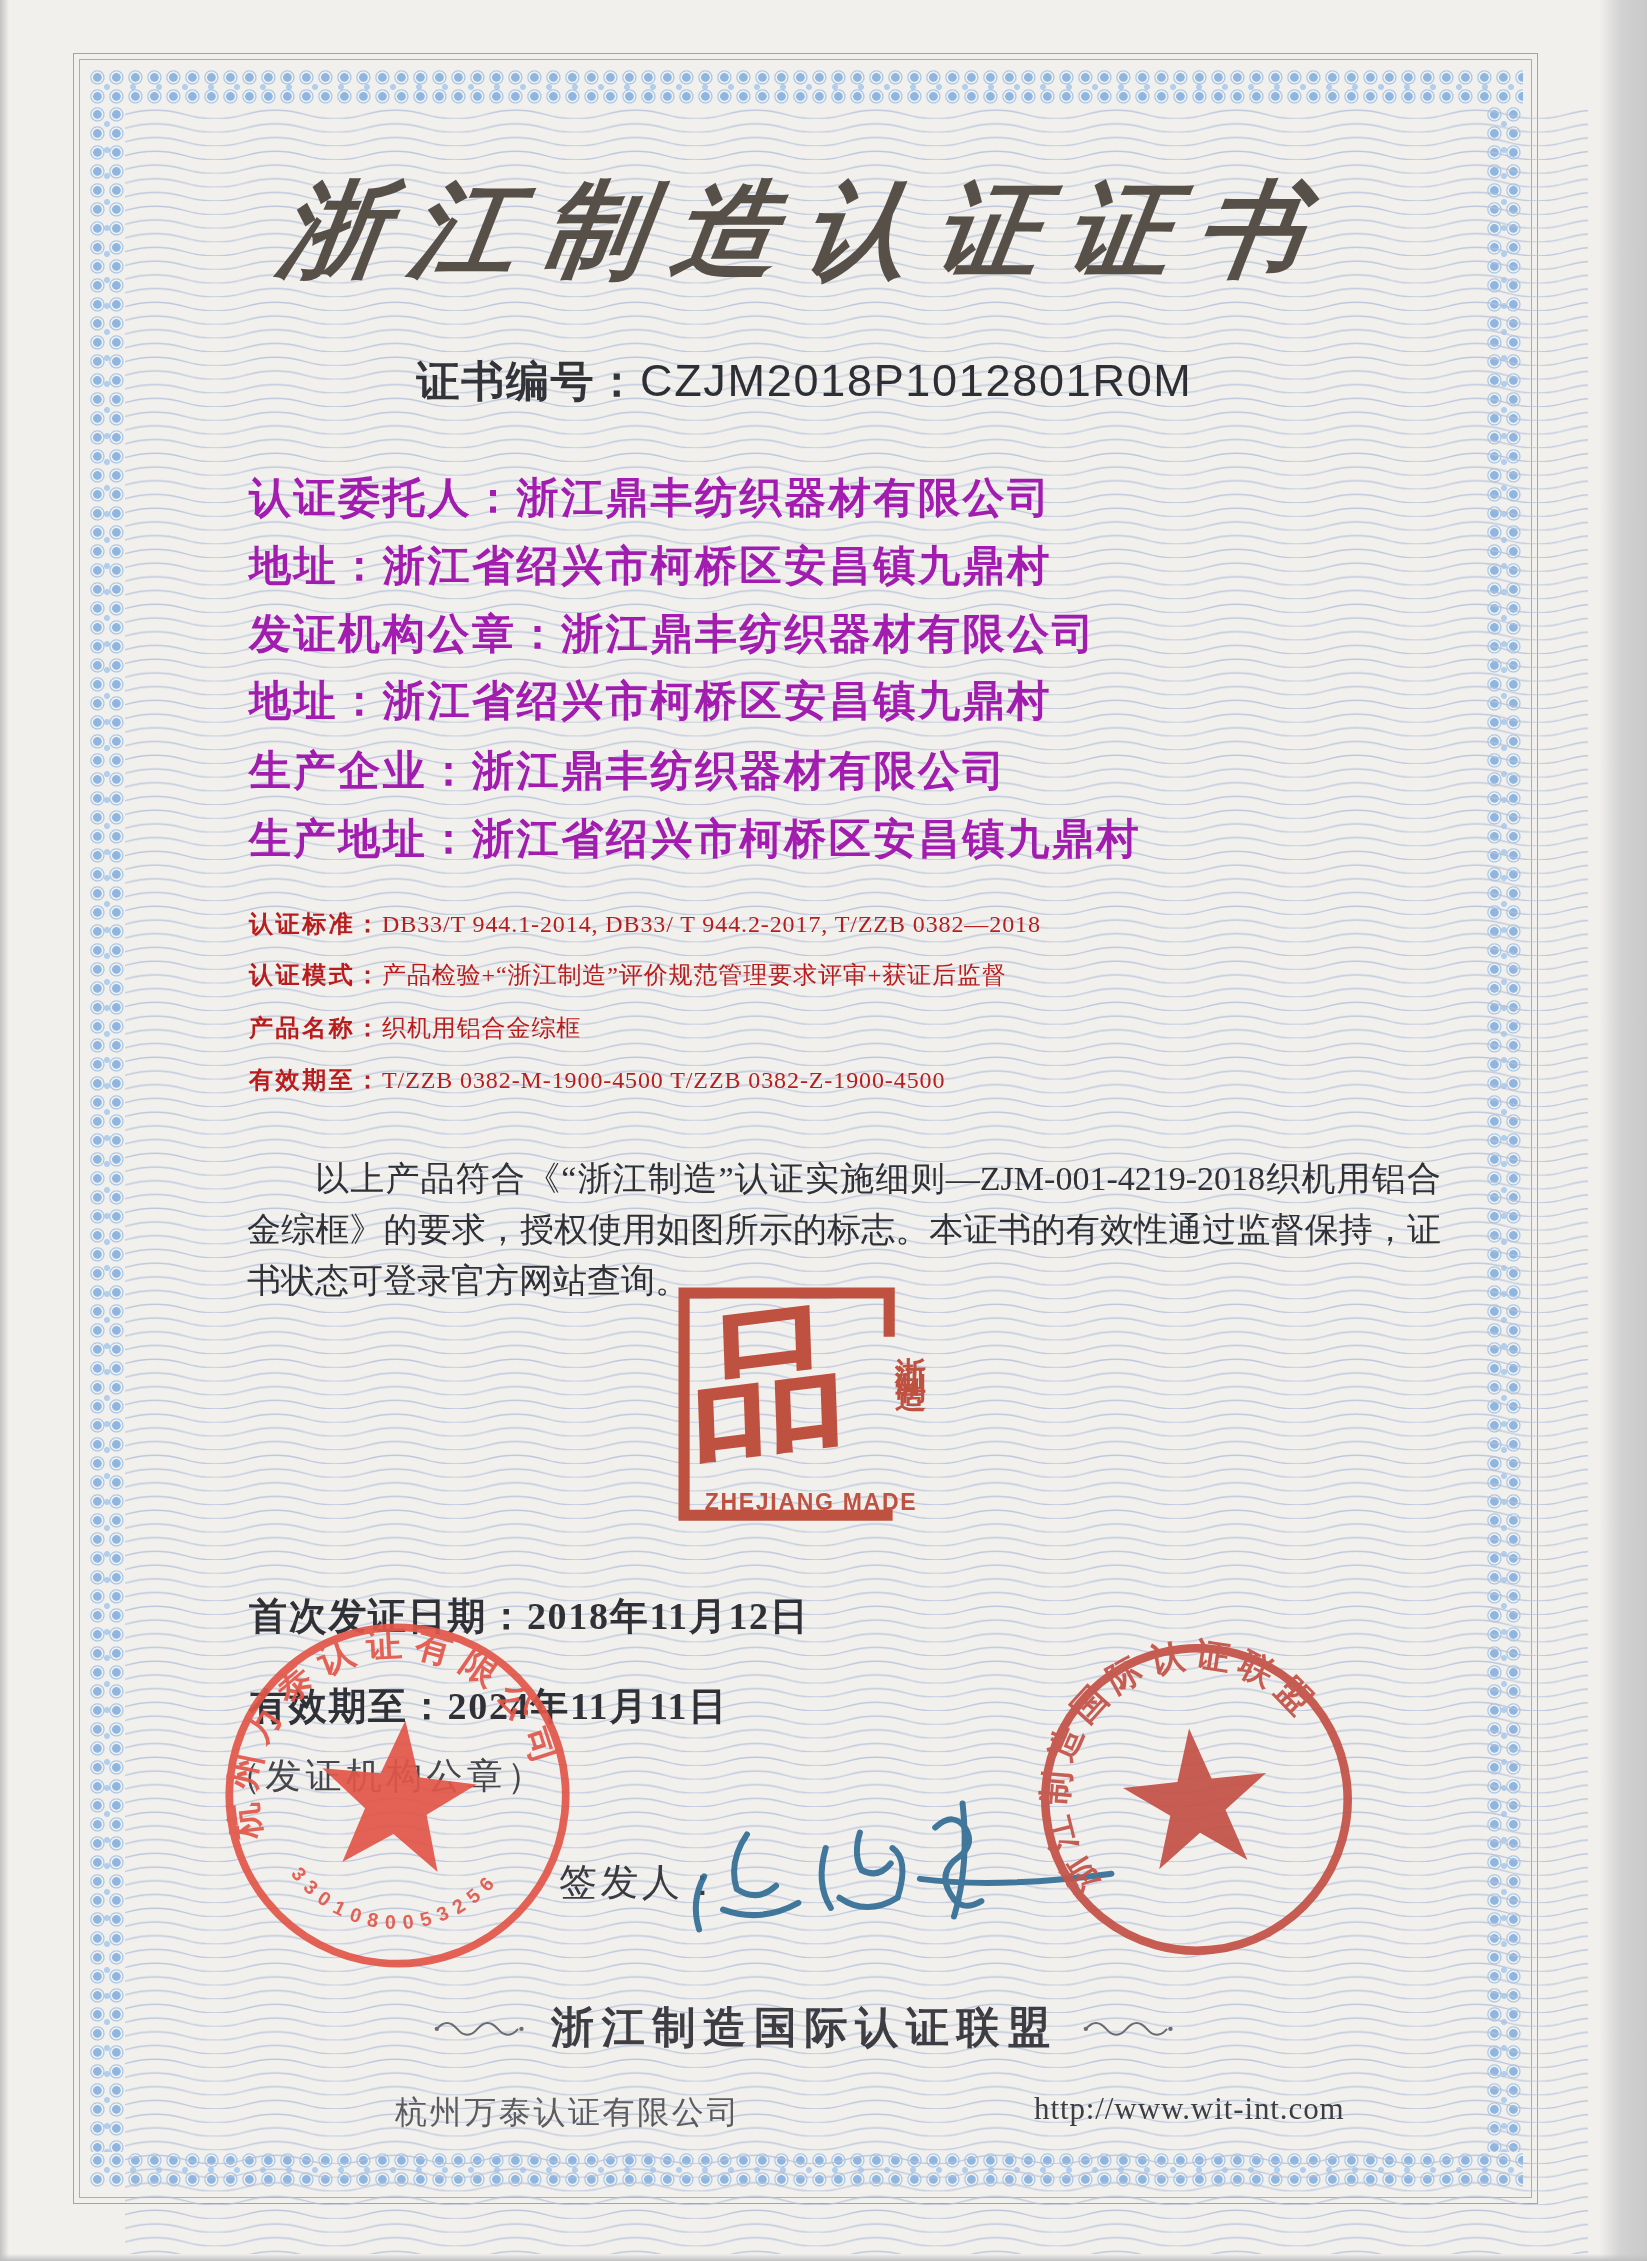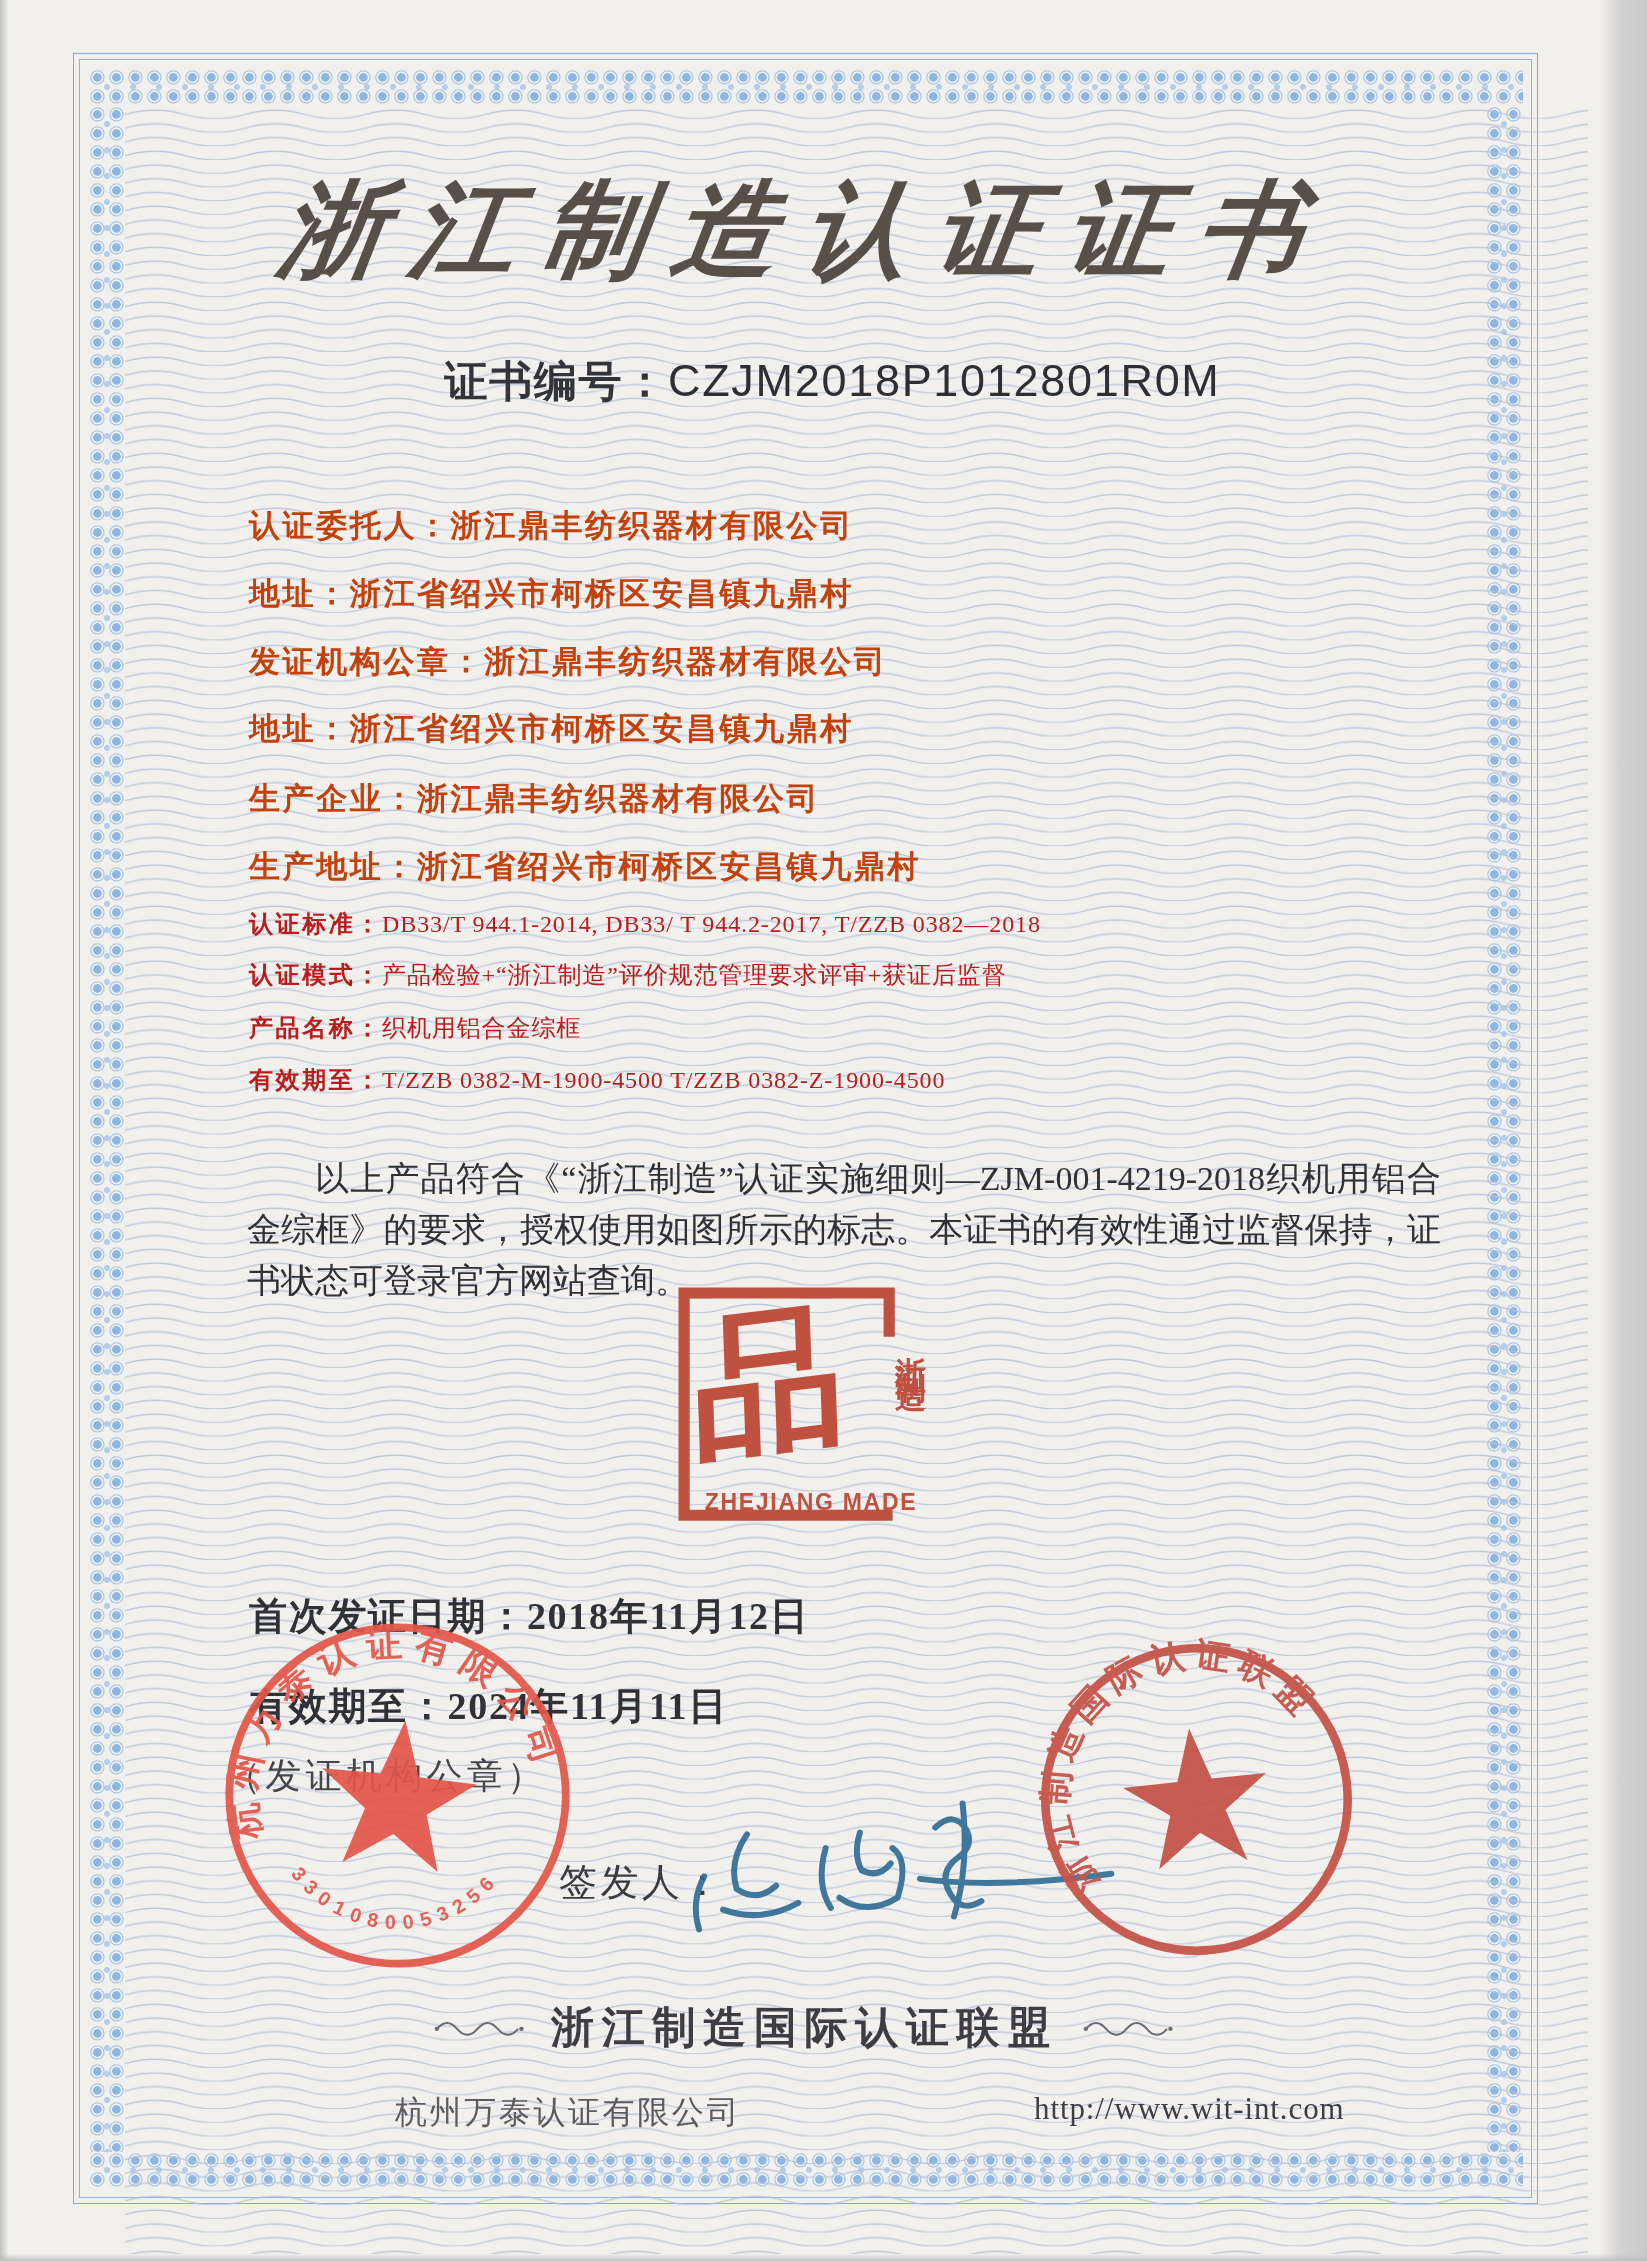--- a/index.html
+++ b/index.html
@@ -24,24 +24,24 @@
   .band-top{left:13.7px;right:13.7px;top:13.7px;height:38px;}
   .band-bottom{left:13.7px;right:13.7px;bottom:13.7px;height:38px;}
   .band-left{top:51px;bottom:51px;left:13.7px;width:38px;}
   .band-right{top:51px;bottom:51px;right:13.7px;width:38px;}
   .guilloche{position:absolute;inset:51px;}
   
   .abs{position:absolute;}
   .centered{left:73px;width:1463px;text-align:center;}
   .title{top:161px;font-size:105px;font-weight:700;color:#575049;letter-spacing:26px;
          transform:skewX(-8deg);font-style:italic;}
-  .certno{top:353px;font-size:43px;letter-spacing:1.7px;padding-left:28px;}
+  .certno{top:353px;font-size:43px;letter-spacing:1.7px;}
   .certno .lbl{font-weight:700;}
   .certno .num{font-family:"Liberation Sans","DejaVu Sans",sans-serif;font-weight:500;font-size:45px;color:#2e2f35;}
-  .field{left:249px;font-size:31px;font-weight:700;letter-spacing:2.6px;color:#c2410c;white-space:nowrap;margin-top:35px;}
+  .field{left:249px;font-size:42px;font-weight:700;letter-spacing:2.6px;color:#a21caf;white-space:nowrap;}
   .spec{left:249px;font-size:24px;letter-spacing:0.9px;color:#b91c1c;white-space:nowrap;}
   .spec .lbl{font-weight:700;letter-spacing:2.6px;}
   .statement{left:247px;top:1143px;width:1194px;font-size:34px;line-height:51px;
              text-align:justify;text-indent:2em;color:#303137;margin-top:10px;}
   .dateline{left:249px;font-size:38px;font-weight:700;letter-spacing:1.7px;color:#303137;white-space:nowrap;}
   .sealnote{left:225px;top:1752px;font-size:36px;letter-spacing:4.3px;color:#45464c;}
   .issuer{left:559px;top:1857px;font-size:38px;letter-spacing:3.4px;color:#3a3b41;}
   
   .logo{left:678px;top:1287px;width:266px;height:236px;}
   .logo .mark{position:absolute;left:13.7px;top:19px;font-size:153px;line-height:1;

